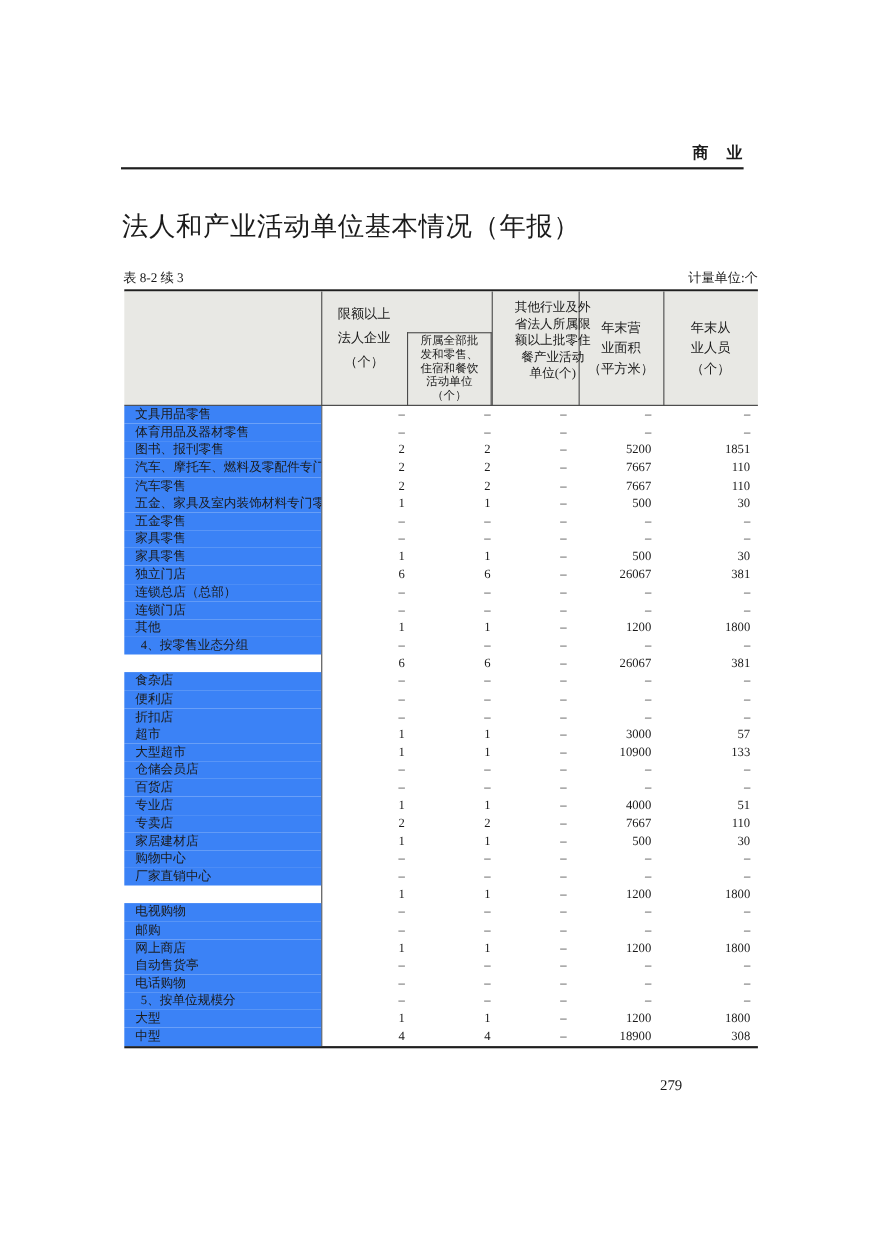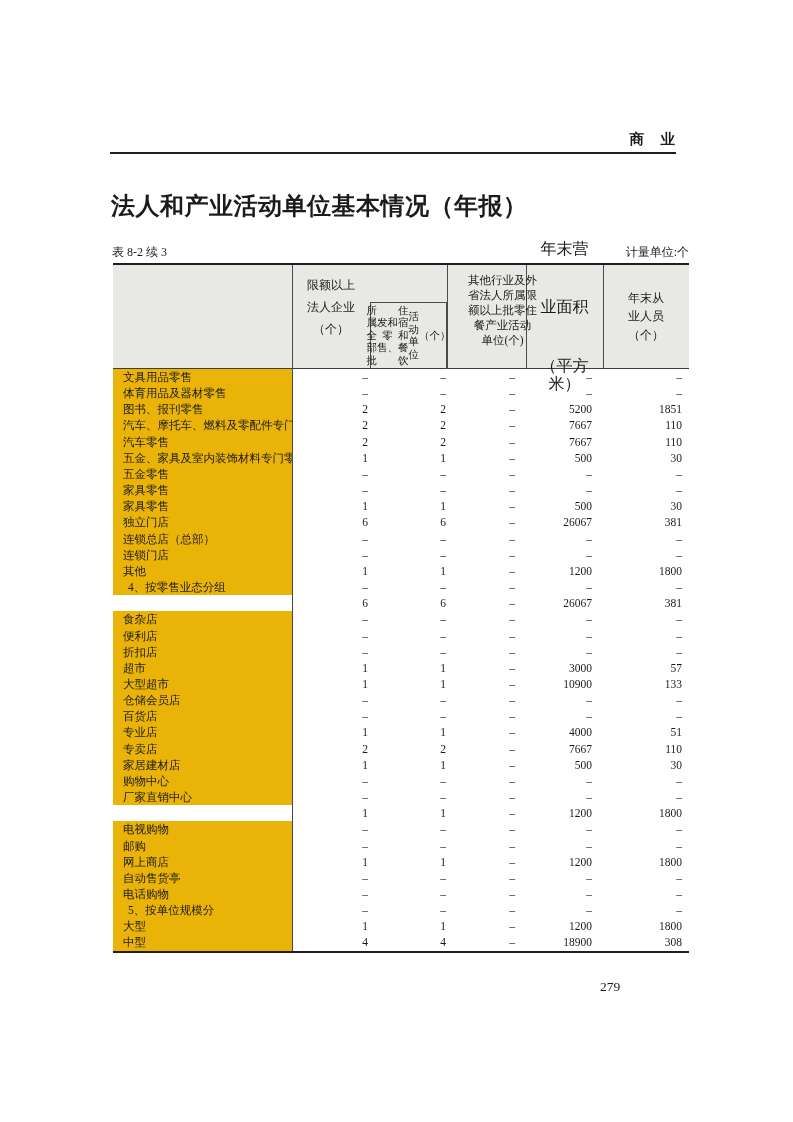--- a/index.html
+++ b/index.html
@@ -7,51 +7,51 @@
     width:793px;height:1122px;position:relative;background:#ffffff;
     font-family:"Liberation Serif","DejaVu Serif",serif;color:#1b1b1b;
     -webkit-font-smoothing:antialiased;overflow:hidden;
   }
   .abs{position:absolute;}
 
   
   .section-label{left:560px;top:130px;width:116px;text-align:right;
     font-size:14.5px;font-weight:bold;letter-spacing:1px;}
   .header-rule{left:110px;top:152px;width:566px;height:2px;background:#1f1f1f;}
-  .page-title{left:111px;top:190px;width:560px;font-size:24px;font-weight:bold;letter-spacing:0.5px;}
+  .page-title{left:111px;top:190px;width:560px;font-size:24px;font-weight:normal;letter-spacing:0.5px;}
   .caption{left:112px;top:244px;font-size:12px;}
   .unit-note{left:489px;top:244px;width:200px;text-align:right;font-size:12px;}
 
   
   .table{left:113px;top:263px;width:576px;height:690px;box-sizing:border-box;
     border-top:2px solid #1f1f1f;border-bottom:2px solid #1f1f1f;position:absolute;}
   .thead{position:absolute;left:0;top:0;width:576px;height:103px;background:#e8e8e4;
     border-bottom:1px solid #3c3c3c;box-sizing:content-box;}
   .vline{position:absolute;width:1px;background:#4a4a4a;}
   .v-col1{left:179px;top:0;height:686px;}
   .v-col4{left:334px;top:0;height:104px;}
   .v-col5{left:413px;top:0;height:104px;}
   .v-col6{left:490px;top:0;height:104px;}
   .nested-box{position:absolute;left:257px;top:37px;width:77px;height:67px;box-sizing:border-box;
-    border:1px solid #4a4a4a;border-bottom:none;display:flex;flex-direction:row;
+    border:1px solid #4a4a4a;border-bottom:none;display:flex;flex-direction:column;
     align-items:center;justify-content:center;}
   .hcell{position:absolute;display:flex;flex-direction:column;align-items:center;
     justify-content:center;text-align:center;box-sizing:border-box;}
   .hc1{left:0;top:0;width:179px;height:103px;font-size:12.5px;letter-spacing:1px;}
   .hc2{left:179px;top:0;width:78px;height:103px;font-size:12px;line-height:22px;padding-bottom:19px;}
   .hc3 span{font-size:10.5px;line-height:12.5px;display:block;text-align:center;}
   .hc4{left:350px;top:0;width:79px;height:103px;font-size:11.5px;line-height:15px;padding-bottom:13px;}
-  .hc5{left:413px;top:0;width:77px;height:103px;font-size:16px;line-height:18.5px;gap:40px;}
+  .hc5{left:413px;top:0;width:77px;height:103px;font-size:12px;line-height:18.5px;}
   .hc6{left:490px;top:0;width:86px;height:103px;font-size:12px;line-height:18.5px;}
 
   
   .tbody{position:absolute;left:0;top:104px;width:576px;height:582px;}
   .tr{display:grid;grid-template-columns:179px 78px 77px 79px 77px 86px;
     height:16.1667px;line-height:16.1667px;font-size:11.5px;}
-  .c1{background:#eab308;white-space:nowrap;overflow:hidden;}
+  .c1{background:#3b82f6;white-space:nowrap;overflow:hidden;}
   .c1.ind0{padding-left:15px;}
   .c1.ind1{padding-left:7px;margin-top:27px;}
   .c1.ind2{padding-left:10px;}
   .num{text-align:right;white-space:nowrap;}
   .v1{padding-right:2px;}
   .v2{padding-right:1px;}
   .v3{padding-right:11px;}
   .v4{padding-right:11px;}
   .v5{padding-right:7px;}
 

